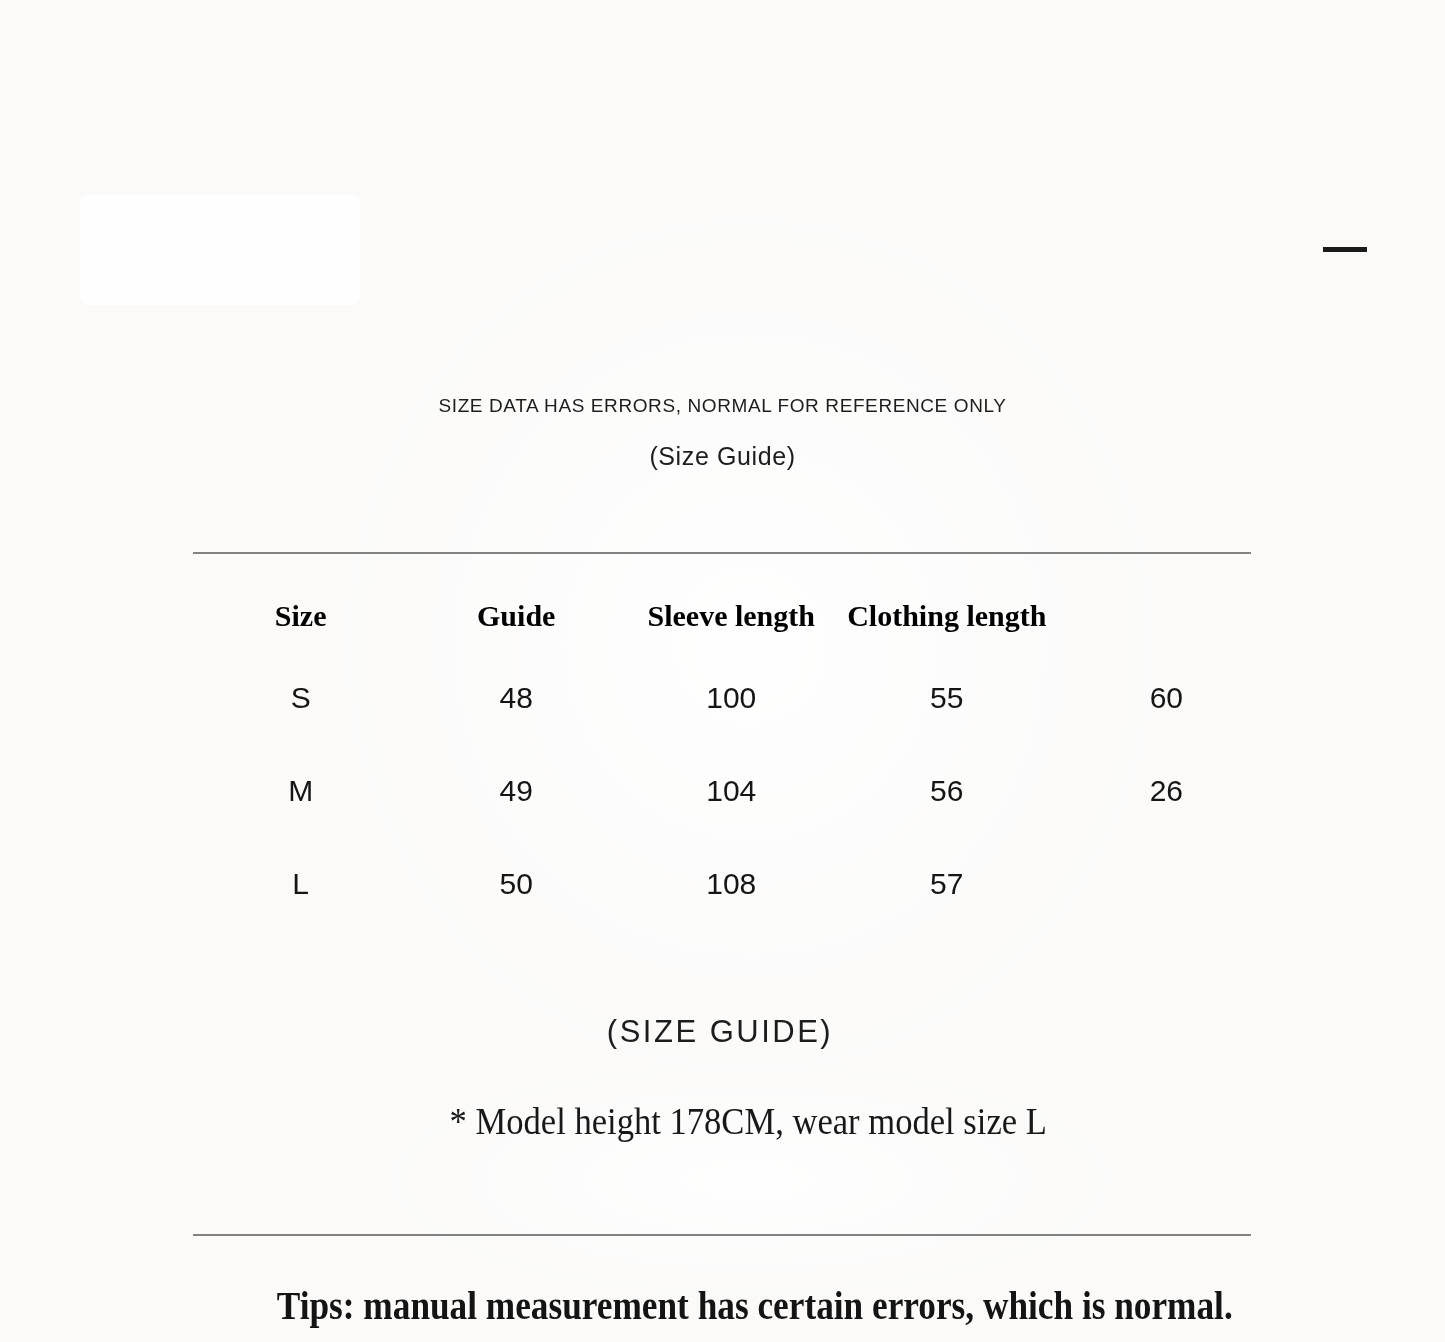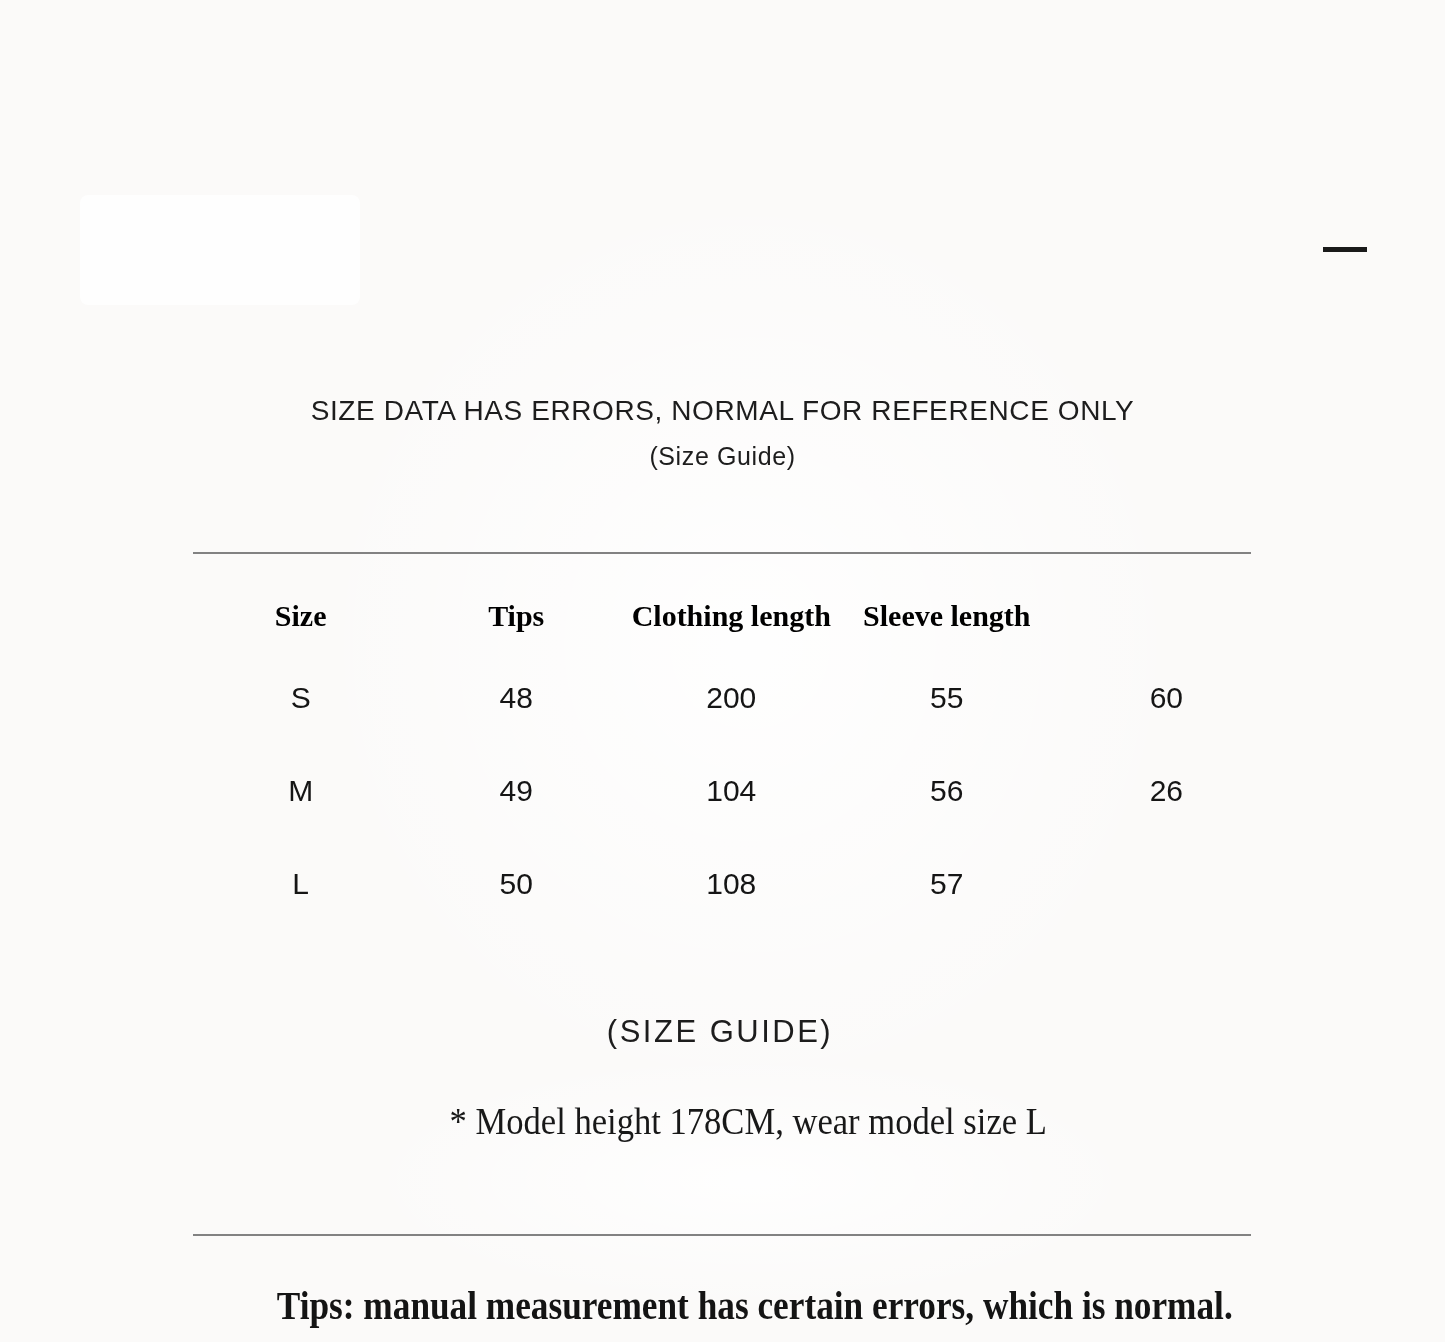--- a/index.html
+++ b/index.html
@@ -29,21 +29,21 @@
     left: 1323px; top: 247px;
     width: 44px; height: 5px;
     background: #1a1a1a;
   }
 
   .title {
     position: absolute;
     left: 0; top: 395px;
     width: 1445px;
     text-align: center;
-    font-size: 28px;
+    font-size: 19px;
     letter-spacing: 0.6px;
     color: #1d1d1d;
     line-height: 1.15;
   }
   .subtitle {
     position: absolute;
     left: 0; top: 442px;
     width: 1445px;
     text-align: center;
     font-size: 25px;
@@ -142,29 +142,29 @@
 
   <div class="dash"></div>
 
   <div class="title">SIZE DATA HAS ERRORS, NORMAL FOR REFERENCE ONLY</div>
   <div class="subtitle">(Size Guide)</div>
 
   <div class="rule rule-top"></div>
 
   <div class="trow thead">
     <div class="cell">Size</div>
-    <div class="cell">Tips</div>
+    <div class="cell">Guide</div>
+    <div class="cell">Sleeve length</div>
     <div class="cell">Clothing length</div>
-    <div class="cell">Sleeve length</div>
   </div>
 
   <div class="trow tdata row-s">
     <div class="cell">S</div>
     <div class="cell">48</div>
-    <div class="cell">200</div>
+    <div class="cell">100</div>
     <div class="cell">55</div>
     <div class="cell">60</div>
   </div>
 
   <div class="trow tdata row-m">
     <div class="cell">M</div>
     <div class="cell">49</div>
     <div class="cell">104</div>
     <div class="cell">56</div>
     <div class="cell">26</div>

